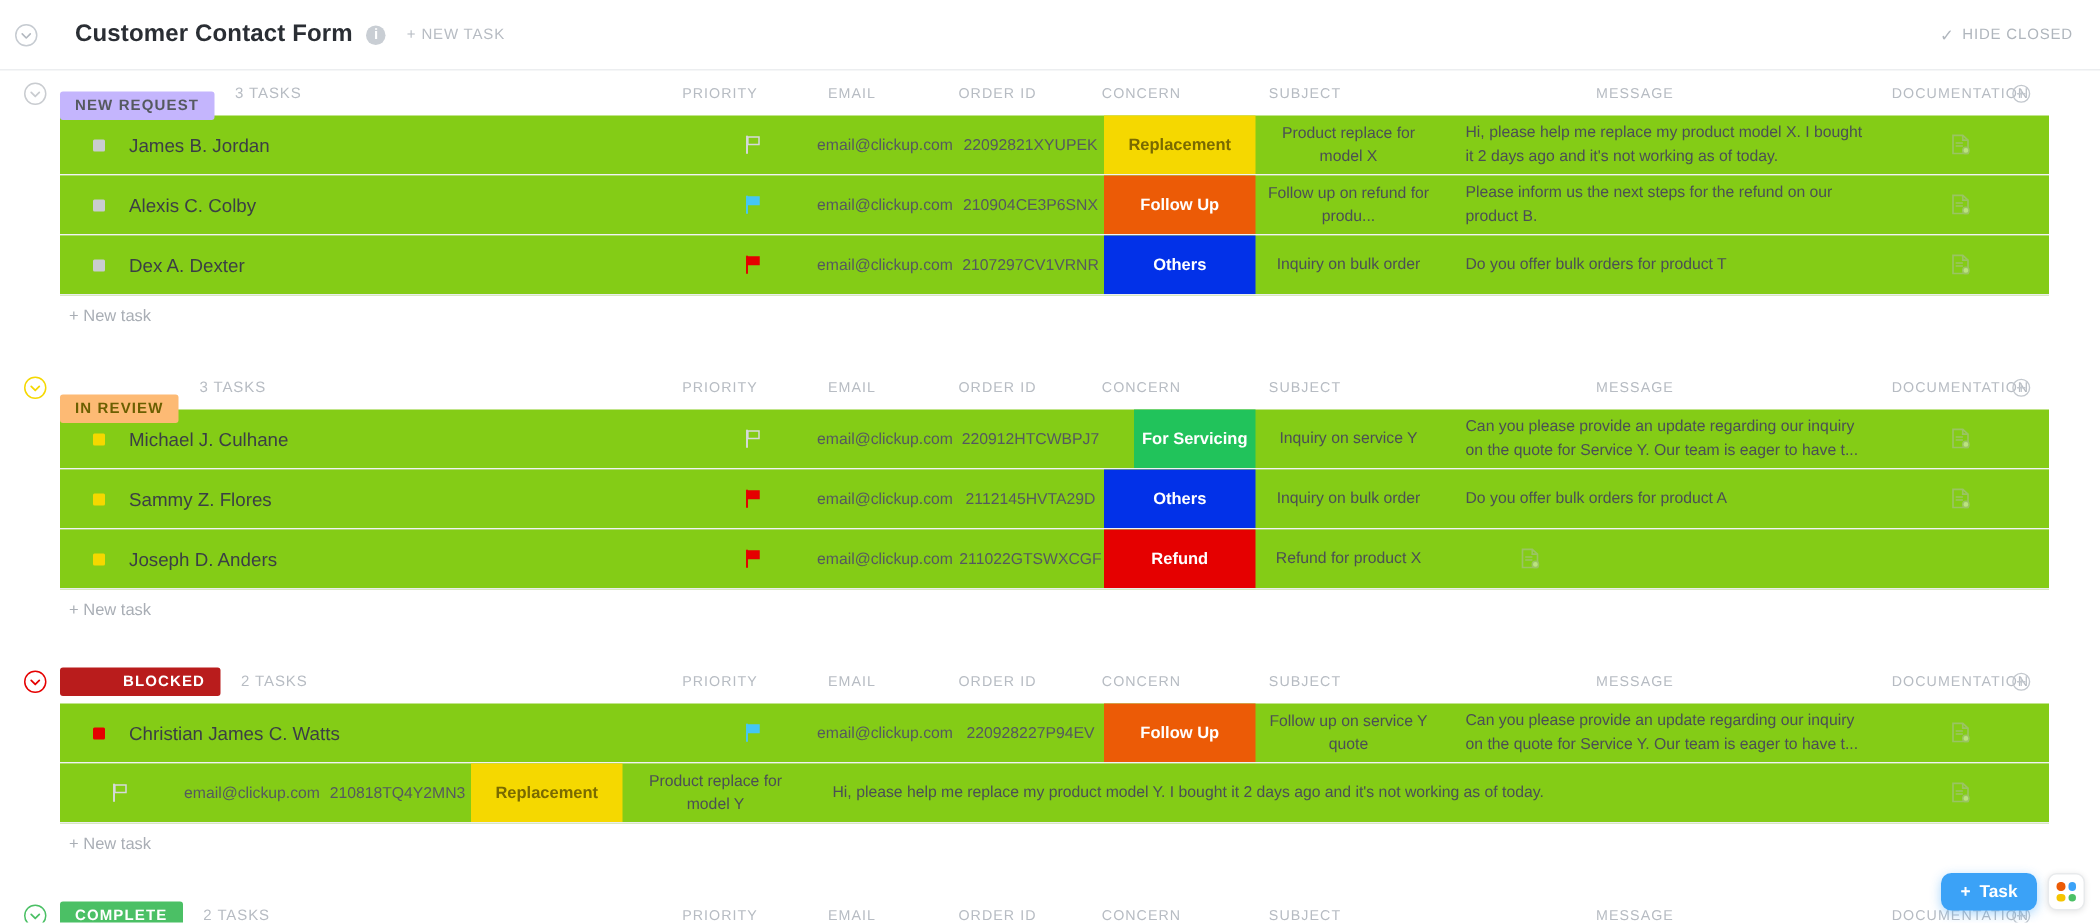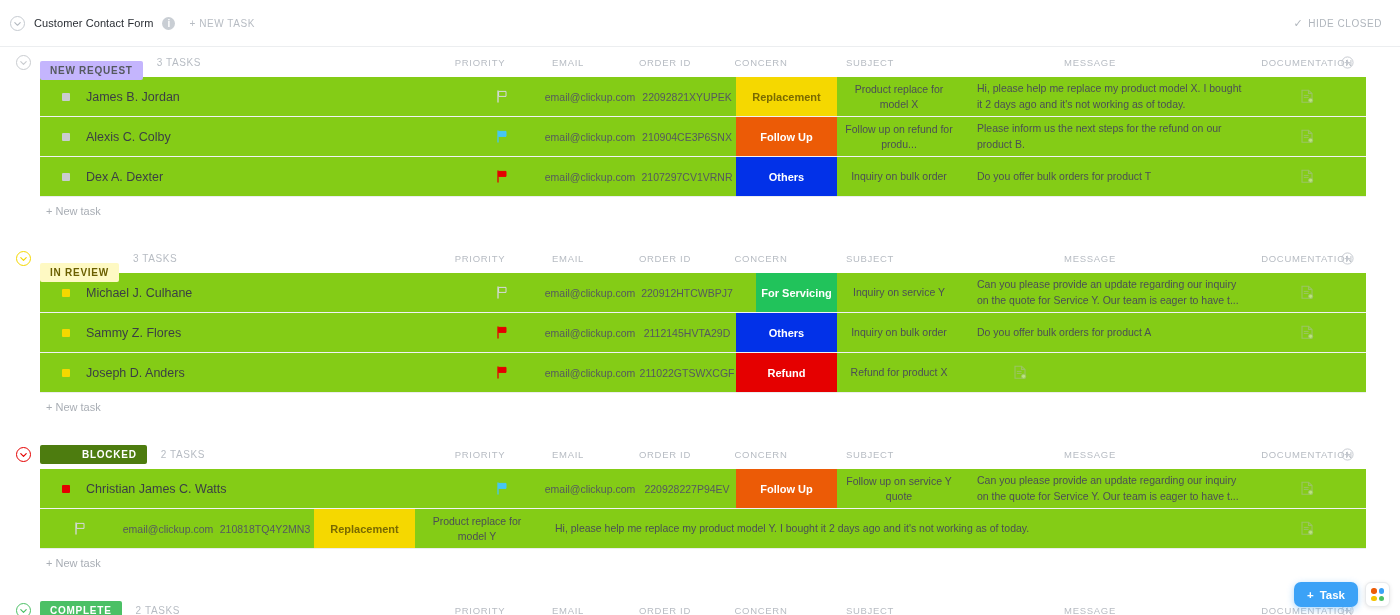--- a/index.html
+++ b/index.html
@@ -23,24 +23,24 @@
   .collapse-circle {
     width: 15px; height: 15px;
     border: 1px solid #c6cbd1;
     border-radius: 50%;
     display: flex; align-items: center; justify-content: center;
     color: #b2b8bf;
     flex: 0 0 auto;
   }
   .collapse-circle svg { display: block; }
   .page-title {
-    font-size: 11px;
-    font-weight: normal;
+    font-size: 16px;
+    font-weight: bold;
     color: #2a2e34;
-    margin-left: 9px;
+    margin-left: 25px;
     letter-spacing: .1px;
   }
   .info-icon {
     width: 13px; height: 13px;
     border-radius: 50%;
     background: #c9ced4;
     color: #fff;
     font-size: 10px;
     font-weight: bold;
     line-height: 13px;
@@ -338,21 +338,21 @@
       </div>
     </div>
     <div class="newtask-row">+ New task</div>
     <div class="grp-gap"></div>
     <div class="group-header">
       <div class="grp-toggle" style="border-color: rgb(245, 216, 0);">
         <svg width="9" height="9" viewBox="0 0 10 10">
           <path d="M2 4 L5 7 L8 4" fill="none" stroke="#f5d800" stroke-width="1.3" stroke-linecap="round" stroke-linejoin="round"></path>
         </svg>
       </div>
-      <div class="status-pill" style="background: #fef9c3; color: rgb(107, 95, 0); margin-top: 28px;">IN REVIEW</div>
+      <div class="status-pill" style="background: #fdba74; color: rgb(107, 95, 0); margin-top: 28px;">IN REVIEW</div>
       <div class="task-count">3 TASKS</div>
       <div class="col-headers">
         <div class="col-h" style="width: 80px;">PRIORITY</div>
         <div class="col-h" style="width: 96px;">EMAIL</div>
         <div class="col-h" style="width: 98px;">ORDER ID</div>
         <div class="col-h" style="width: 94px;">CONCERN</div>
         <div class="col-h" style="width: 124px;">SUBJECT</div>
         <div class="col-h" style="flex: 1 1 0%;">MESSAGE</div>
         <div class="col-h" style="width: 118px;">DOCUMENTATION</div>
       </div>
@@ -446,21 +446,21 @@
       </div>
     </div>
     <div class="newtask-row">+ New task</div>
     <div class="grp-gap"></div>
     <div class="group-header">
       <div class="grp-toggle" style="border-color: rgb(229, 0, 0);">
         <svg width="9" height="9" viewBox="0 0 10 10">
           <path d="M2 4 L5 7 L8 4" fill="none" stroke="#e50000" stroke-width="1.3" stroke-linecap="round" stroke-linejoin="round"></path>
         </svg>
       </div>
-      <div class="status-pill" style="background: #4d7c0f; color: rgb(255, 255, 255); padding-left: 42px;">BLOCKED</div>
+      <div class="status-pill" style="background: #b91c1c; color: rgb(255, 255, 255); padding-left: 42px;">BLOCKED</div>
       <div class="task-count">2 TASKS</div>
       <div class="col-headers">
         <div class="col-h" style="width: 80px;">PRIORITY</div>
         <div class="col-h" style="width: 96px;">EMAIL</div>
         <div class="col-h" style="width: 98px;">ORDER ID</div>
         <div class="col-h" style="width: 94px;">CONCERN</div>
         <div class="col-h" style="width: 124px;">SUBJECT</div>
         <div class="col-h" style="flex: 1 1 0%;">MESSAGE</div>
         <div class="col-h" style="width: 118px;">DOCUMENTATION</div>
       </div>

